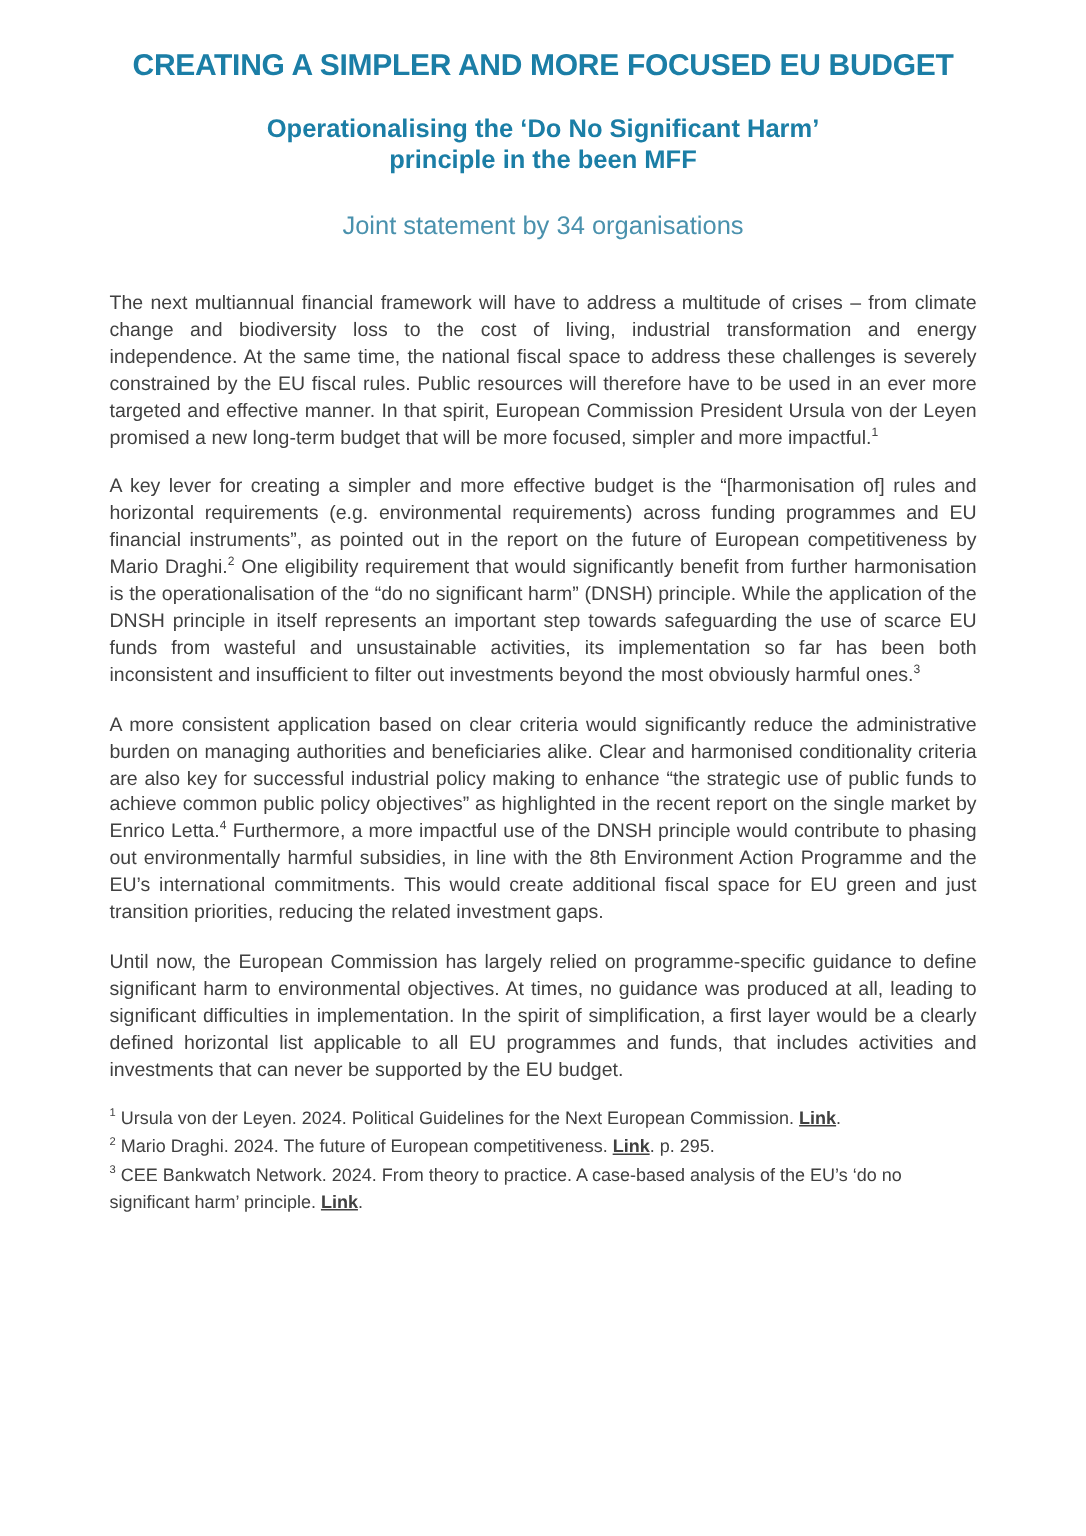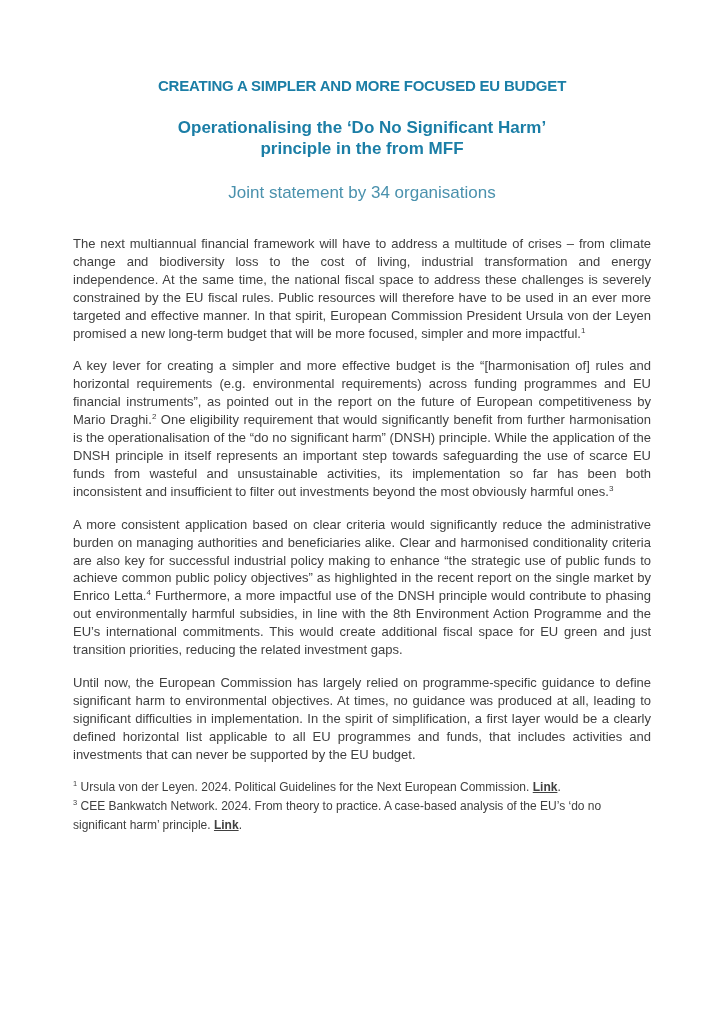--- a/index.html
+++ b/index.html
@@ -16,24 +16,24 @@
     font-family: "Liberation Sans", sans-serif;
     overflow: hidden;
   }
   .page {
     width: 724px;
     height: 1024px;
     background: var(--page-bg);
     position: relative;
   }
   .doc-title {
-    padding-top: 71px;
+    padding-top: 29px;
     text-align: center;
     color: var(--heading-teal);
-    font-size: 15px;
+    font-size: 20px;
     font-weight: bold;
     line-height: 30px;
     letter-spacing: -0.2px;
   }
   .doc-subtitle {
     margin-top: 16px;
     text-align: center;
     color: var(--heading-teal);
     font-size: 17px;
     font-weight: bold;
@@ -80,32 +80,33 @@
 </style>
 </head>
 <body>
 
 <div class="page">
 
   <h1 class="doc-title">CREATING A SIMPLER AND MORE FOCUSED EU BUDGET</h1>
 
   <h2 class="doc-subtitle">
     <span>Operationalising the ‘Do No Significant Harm’</span>
-    <span>principle in the from MFF</span>
+    <span>principle in the been MFF</span>
   </h2>
 
   <div class="byline">Joint statement by 34 organisations</div>
 
   <div class="content">
     <div class="body-text">
         <p>The next multiannual financial framework will have to address a multitude of crises – from climate change and biodiversity loss to the cost of living, industrial transformation and energy independence. At the same time, the national fiscal space to address these challenges is severely constrained by the EU fiscal rules. Public resources will therefore have to be used in an ever more targeted and effective manner. In that spirit, European Commission President Ursula von der Leyen promised a new long-term budget that will be more focused, simpler and more impactful.<sup>1</sup></p>
         <p>A key lever for creating a simpler and more effective budget is the “[harmonisation of] rules and horizontal requirements (e.g. environmental requirements) across funding programmes and EU financial instruments”, as pointed out in the report on the future of European competitiveness by Mario Draghi.<sup>2</sup> One eligibility requirement that would significantly benefit from further harmonisation is the operationalisation of the “do no significant harm” (DNSH) principle. While the application of the DNSH principle in itself represents an important step towards safeguarding the use of scarce EU funds from wasteful and unsustainable activities, its implementation so far has been both inconsistent and insufficient to filter out investments beyond the most obviously harmful ones.<sup>3</sup></p>
         <p>A more consistent application based on clear criteria would significantly reduce the administrative burden on managing authorities and beneficiaries alike. Clear and harmonised conditionality criteria are also key for successful industrial policy making to enhance “the strategic use of public funds to achieve common public policy objectives” as highlighted in the recent report on the single market by Enrico Letta.<sup>4</sup> Furthermore, a more impactful use of the DNSH principle would contribute to phasing out environmentally harmful subsidies, in line with the 8th Environment Action Programme and the EU’s international commitments. This would create additional fiscal space for EU green and just transition priorities, reducing the related investment gaps.</p>
         <p>Until now, the European Commission has largely relied on programme-specific guidance to define significant harm to environmental objectives. At times, no guidance was produced at all, leading to significant difficulties in implementation. In the spirit of simplification, a first layer would be a clearly defined horizontal list applicable to all EU programmes and funds, that includes activities and investments that can never be supported by the EU budget.</p>
       </div>
 
     <div class="footnotes">
         <div><sup>1</sup> Ursula von der Leyen. 2024. Political Guidelines for the Next European Commission. <span class="fn-link">Link</span>.</div>
+        <div><sup>2</sup> Mario Draghi. 2024. The future of European competitiveness. <span class="fn-link">Link</span>. p. 295.</div>
         <div><sup>3</sup> CEE Bankwatch Network. 2024. From theory to practice. A case-based analysis of the EU’s ‘do no significant harm’ principle. <span class="fn-link">Link</span>.</div>
       </div>
   </div>
 
 </div>
 
 </body></html>

